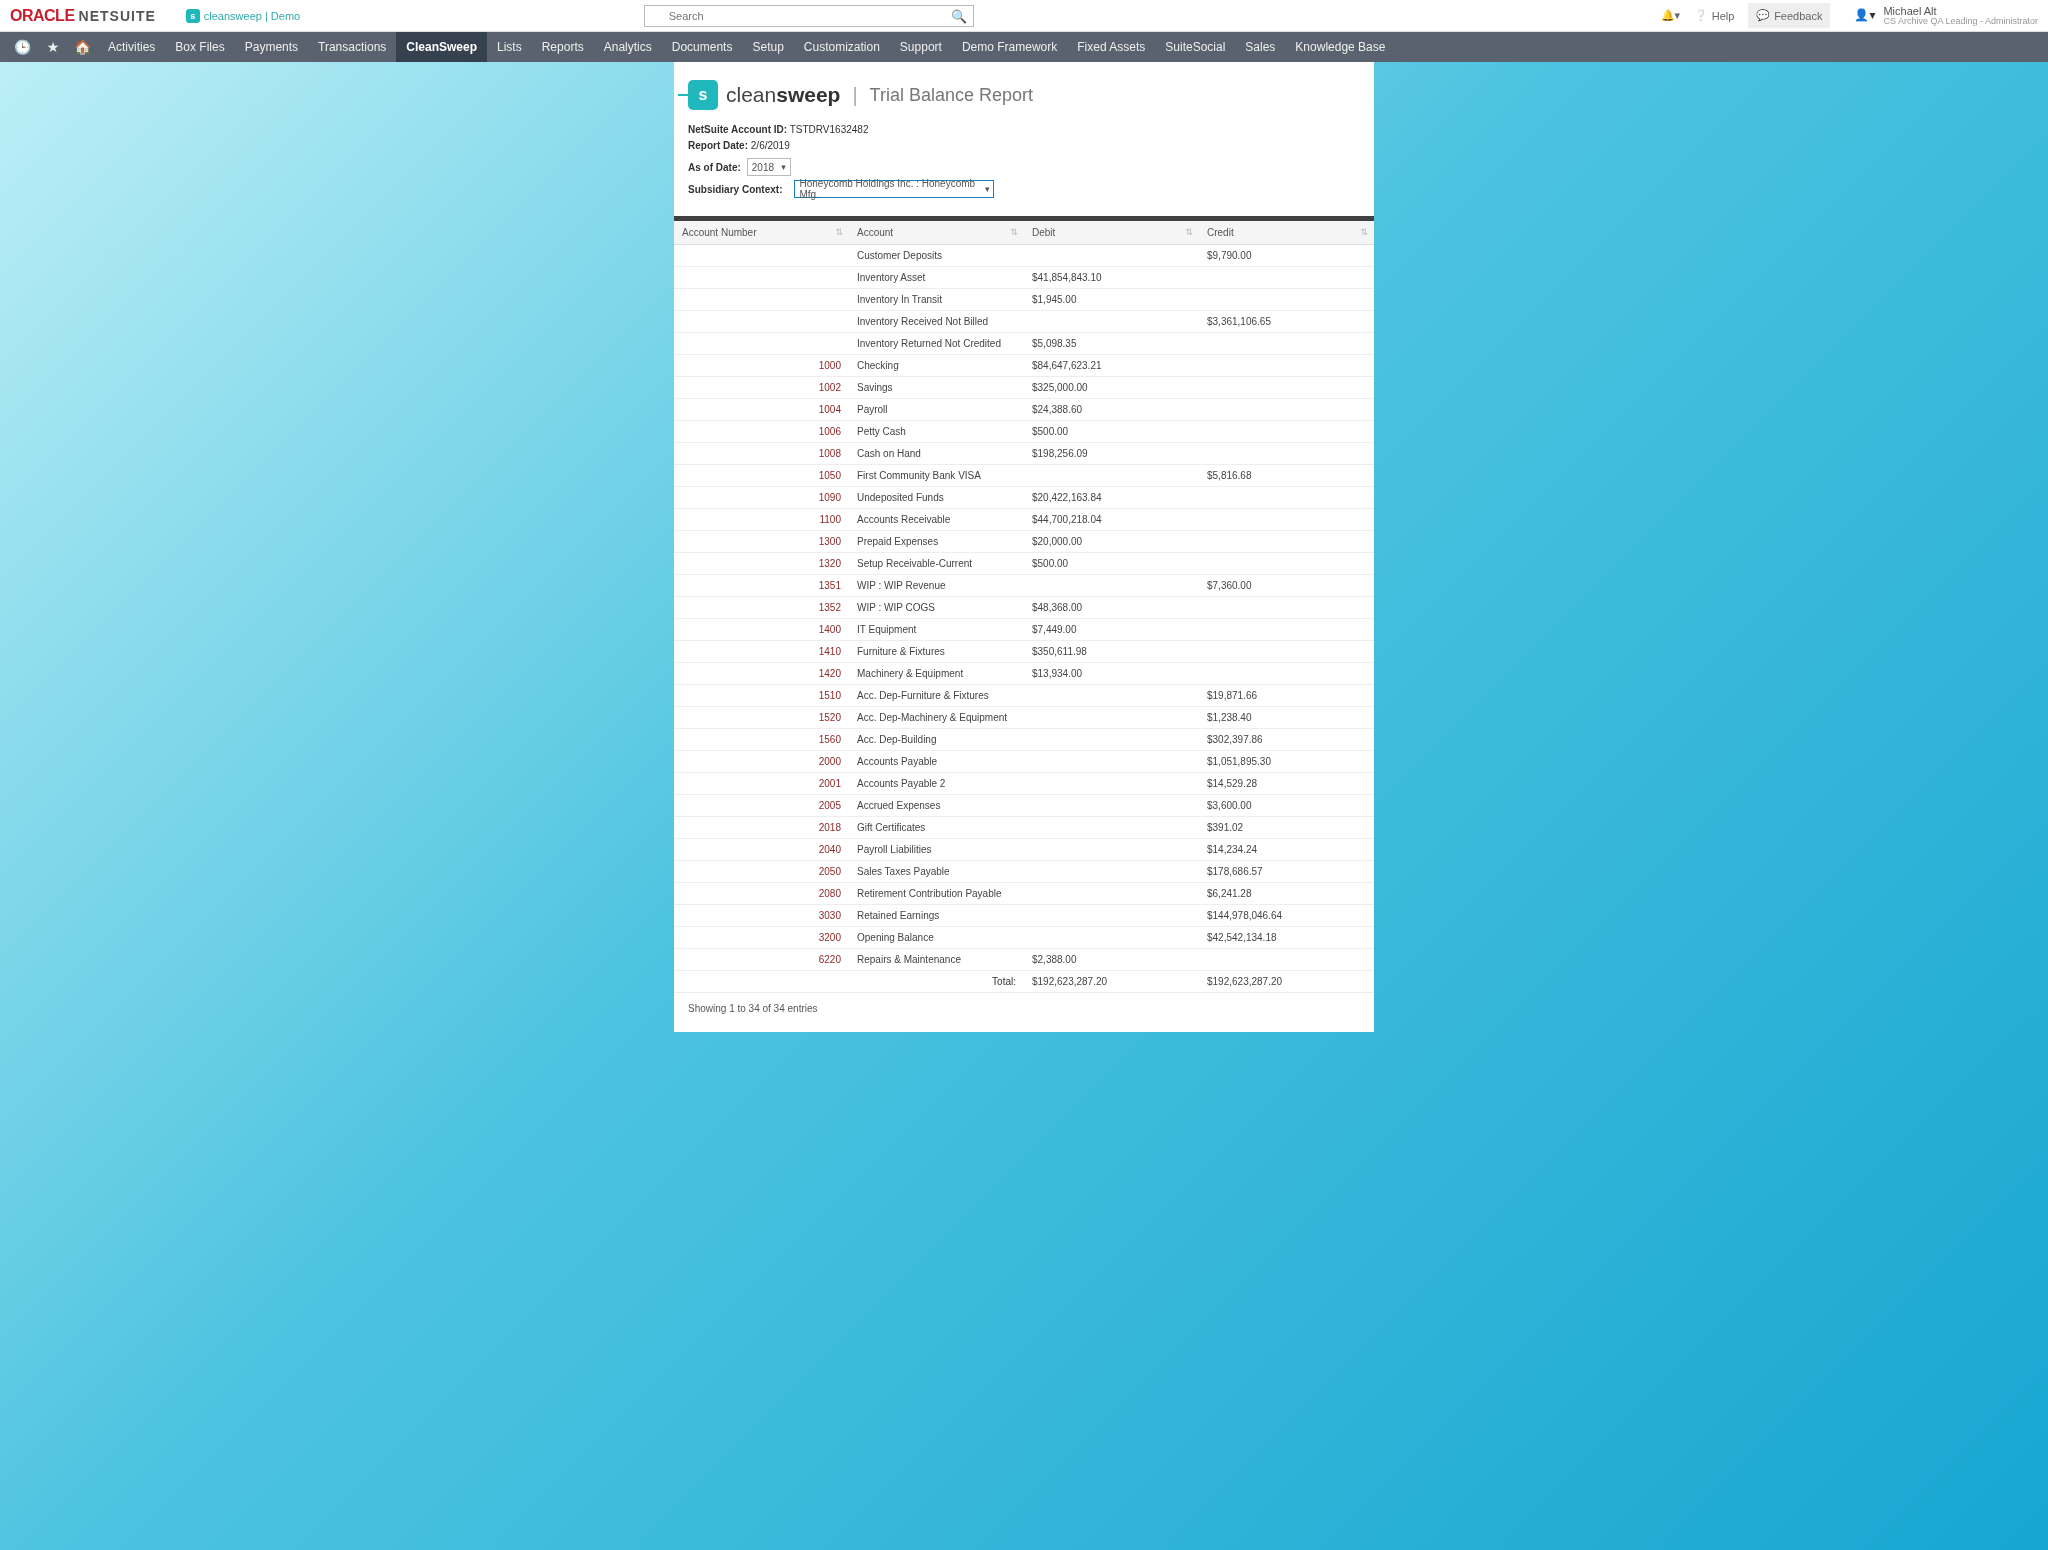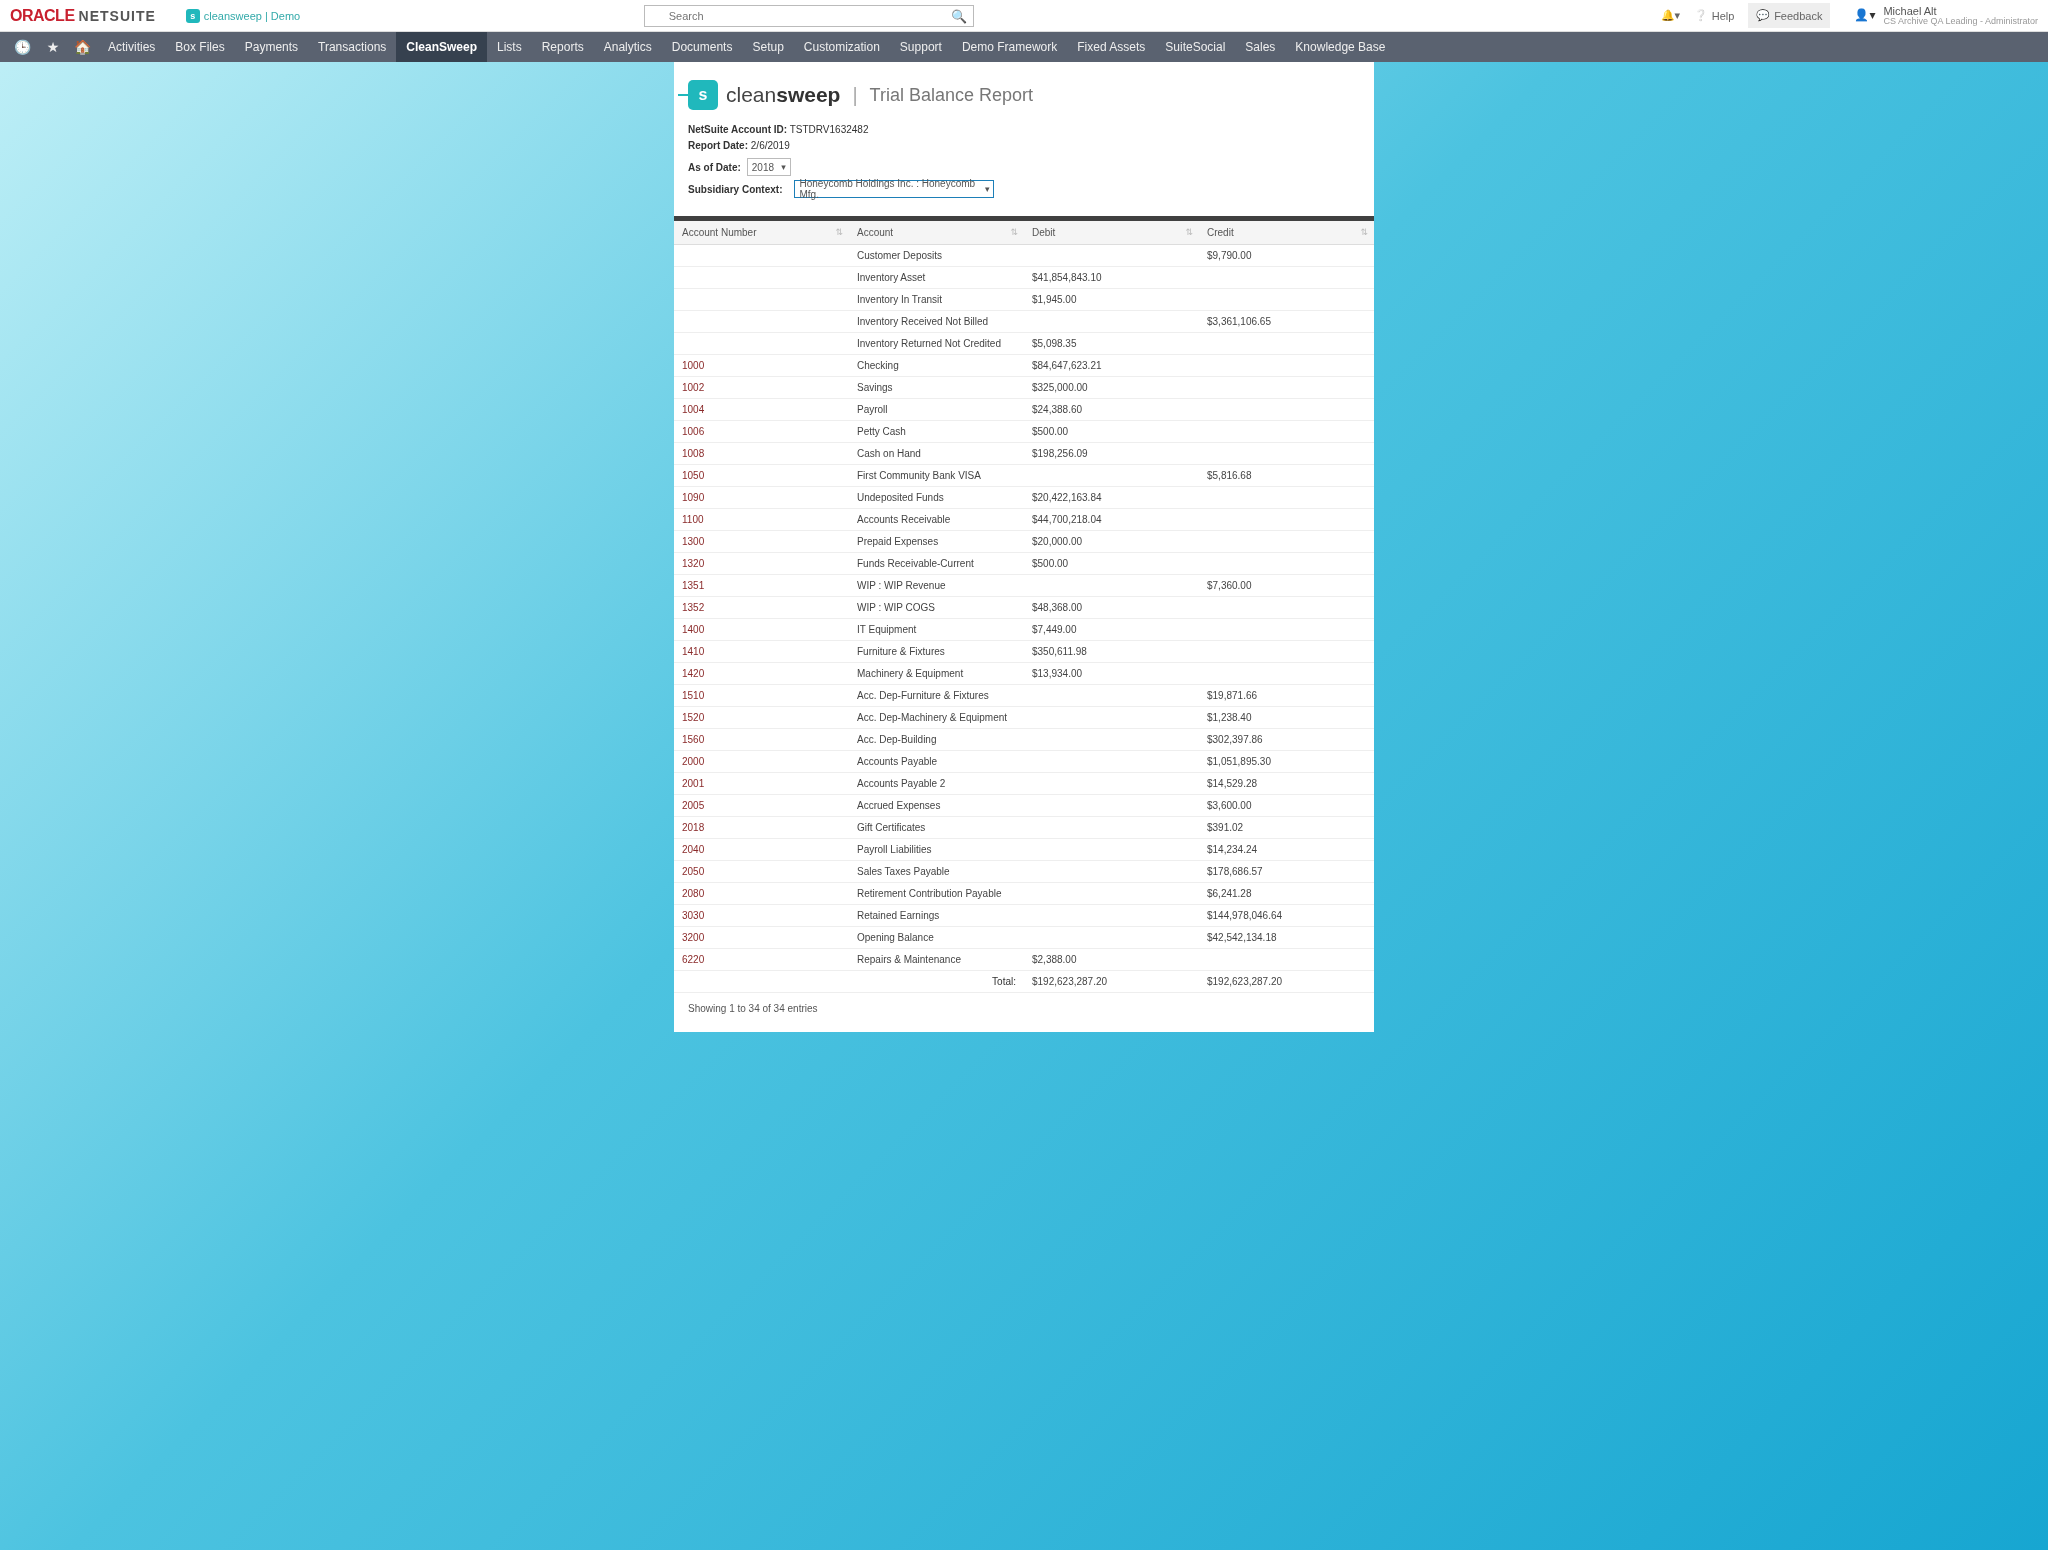--- a/index.html
+++ b/index.html
@@ -38,21 +38,21 @@
   .filter-row label { font-weight: bold; }
   .filter-row select, .filter-row .select-like { border: 1px solid #1d7fb8; background: #fff; color: #555; font-size: 10px; height: 18px; padding: 0 18px 0 4px; position: relative; }
   .select-like { display: inline-flex; align-items: center; cursor: pointer; }
   .select-like::after { content: "▾"; position: absolute; right: 4px; color: #555; font-size: 9px; }
   .sel-year { width: 44px; border-color: #bbb !important; }
   .sel-sub { width: 200px; margin-left: 6px; }
   table.report { width: calc(100% - 0px); border-collapse: collapse; margin-top: 8px; font-size: 10px; }
   table.report th { text-align: left; background: #f5f5f5; border-top: 5px solid #404040; border-bottom: 1px solid #ddd; padding: 6px 8px; color: #555; font-weight: normal; position: relative; }
   table.report th .sort { position: absolute; right: 6px; color: #bbb; font-size: 9px; }
   table.report td { border-bottom: 1px solid #eee; padding: 5px 8px; color: #444; }
-  table.report td.num-col { color: #8a2a2a; }
+  table.report td.num-col { color: #8a2a2a; text-align: right; }
   table.report tr.total td { font-weight: normal; }
   table.report tr.total td:first-child { text-align: right; color: #333; }
   .col-acctnum { width: 175px; }
   .col-acct { width: 175px; }
   .col-debit { width: 175px; }
   .col-credit { width: 175px; }
   .showing { padding: 10px 14px 0 14px; font-size: 10px; color: #555; }
 </style>
 </head>
 <body>
@@ -226,21 +226,21 @@
           <td></td>
         </tr>
         <tr>
           <td class="num-col">1300</td>
           <td>Prepaid Expenses</td>
           <td>$20,000.00</td>
           <td></td>
         </tr>
         <tr>
           <td class="num-col">1320</td>
-          <td>Funds Receivable-Current</td>
+          <td>Setup Receivable-Current</td>
           <td>$500.00</td>
           <td></td>
         </tr>
         <tr>
           <td class="num-col">1351</td>
           <td>WIP : WIP Revenue</td>
           <td></td>
           <td>$7,360.00</td>
         </tr>
         <tr>

